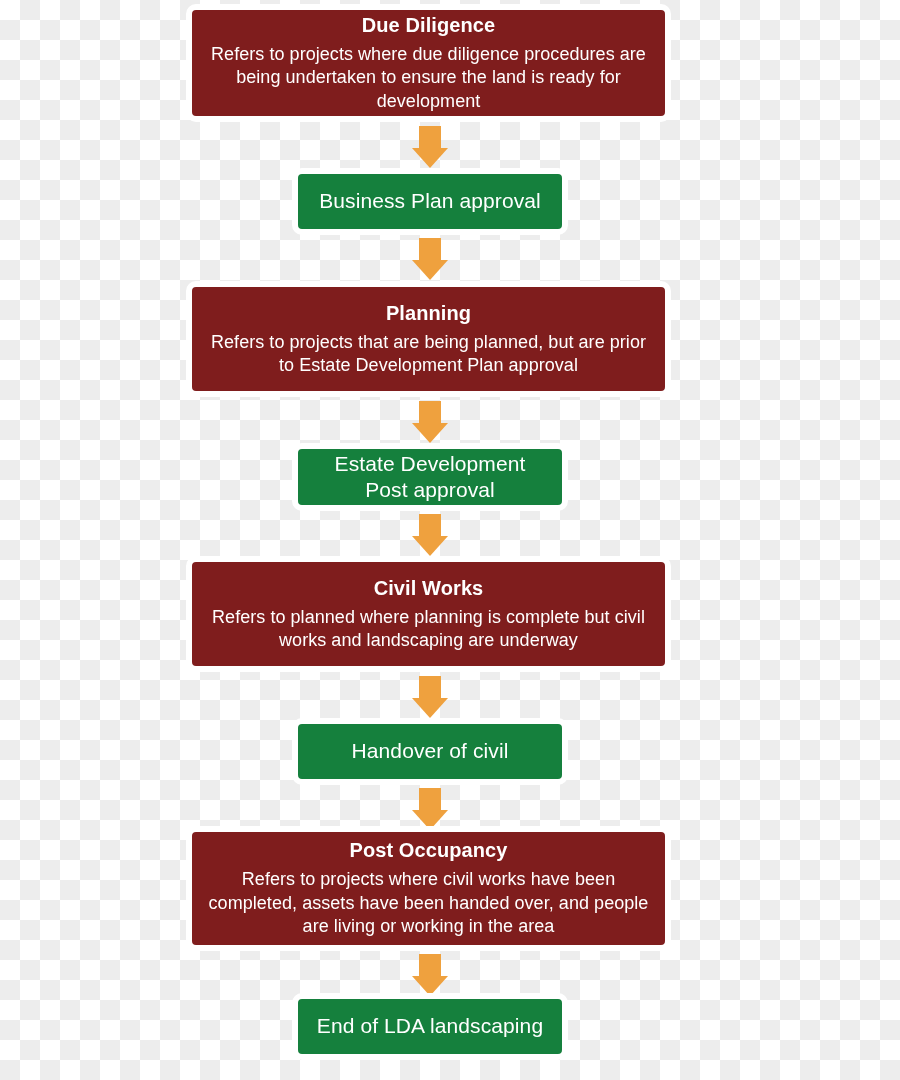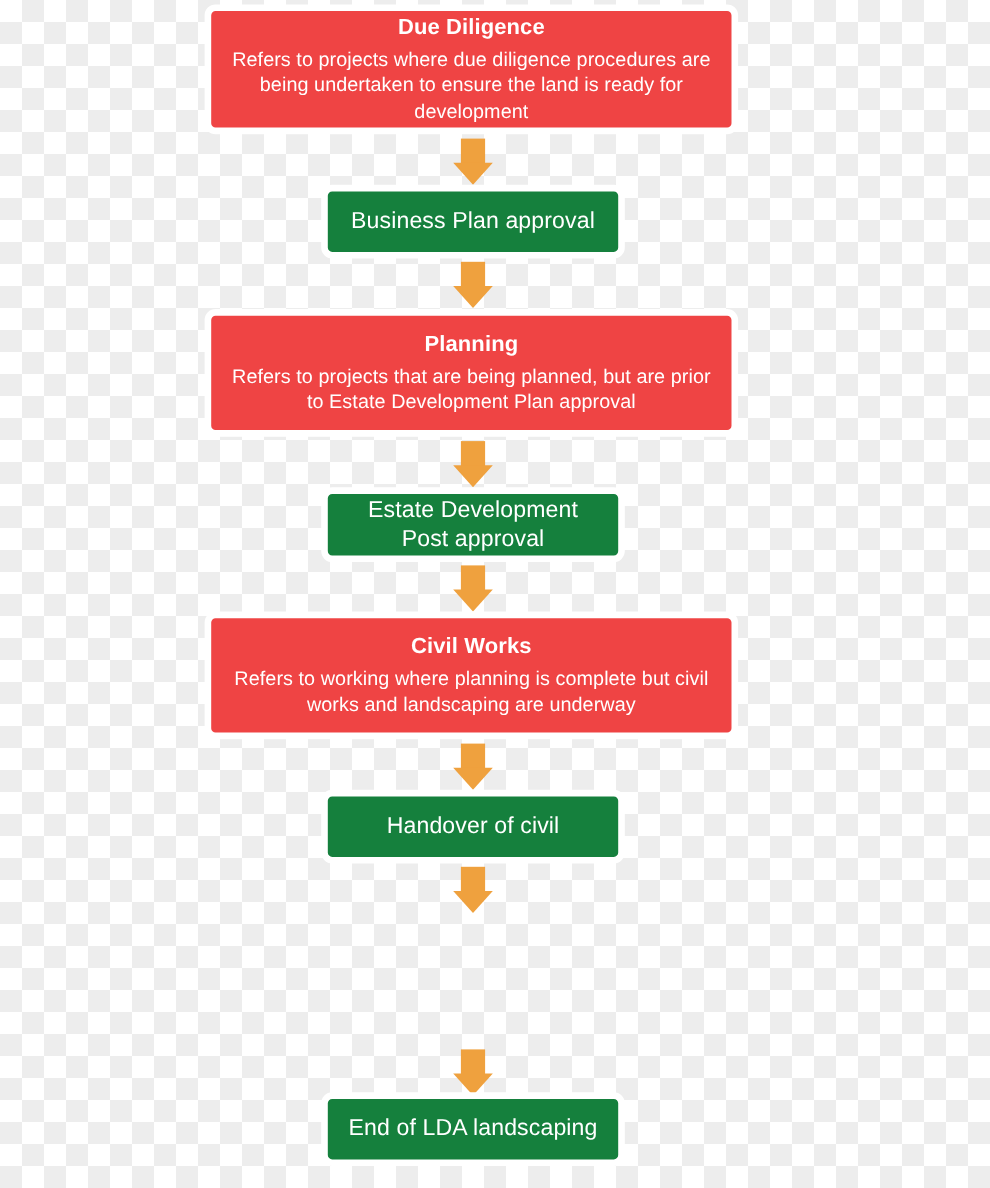--- a/index.html
+++ b/index.html
@@ -36,21 +36,21 @@
     align-items: center;
     justify-content: center;
     text-align: center;
     color: #ffffff;
     padding: 6px 14px;
   }
 
   .node.stage {
     left: 186px;
     width: 485px;
-    background: #ef4444;
+    background: #7f1d1d;
   }
 
   .node.gate {
     left: 292px;
     width: 276px;
     background: #15803d;
   }
 
   .node-title {
     font-size: 20px;
@@ -137,37 +137,41 @@
     <div class="node-title">Estate Development Post approval</div>
   </div>
 
   <div class="arrow" style="top:514px; height:42px;">
     <span class="shaft" style="height:24px;"></span>
     <span class="head" style="top:22px;"></span>
   </div>
 
   <div class="node stage" style="top:556px; height:116px;">
     <div class="node-title">Civil Works</div>
-    <div class="node-desc">Refers to working where planning is complete but civil works and landscaping are underway</div>
+    <div class="node-desc">Refers to planned where planning is complete but civil works and landscaping are underway</div>
   </div>
 
   <div class="arrow" style="top:676px; height:42px;">
     <span class="shaft" style="height:24px;"></span>
     <span class="head" style="top:22px;"></span>
   </div>
 
   <div class="node gate" style="top:718px; height:67px;">
     <div class="node-title">Handover of civil</div>
   </div>
 
   <div class="arrow" style="top:788px; height:42px;">
     <span class="shaft" style="height:24px;"></span>
     <span class="head" style="top:22px;"></span>
   </div>
 
+  <div class="node stage" style="top:826px; height:125px;">
+    <div class="node-title">Post Occupancy</div>
+    <div class="node-desc">Refers to projects where civil works have been completed, assets have been handed over, and people are living or working in the area</div>
+  </div>
 
   <div class="arrow" style="top:954px; height:42px;">
     <span class="shaft" style="height:24px;"></span>
     <span class="head" style="top:22px;"></span>
   </div>
 
   <div class="node gate" style="top:993px; height:67px;">
     <div class="node-title">End of LDA landscaping</div>
   </div>
 

